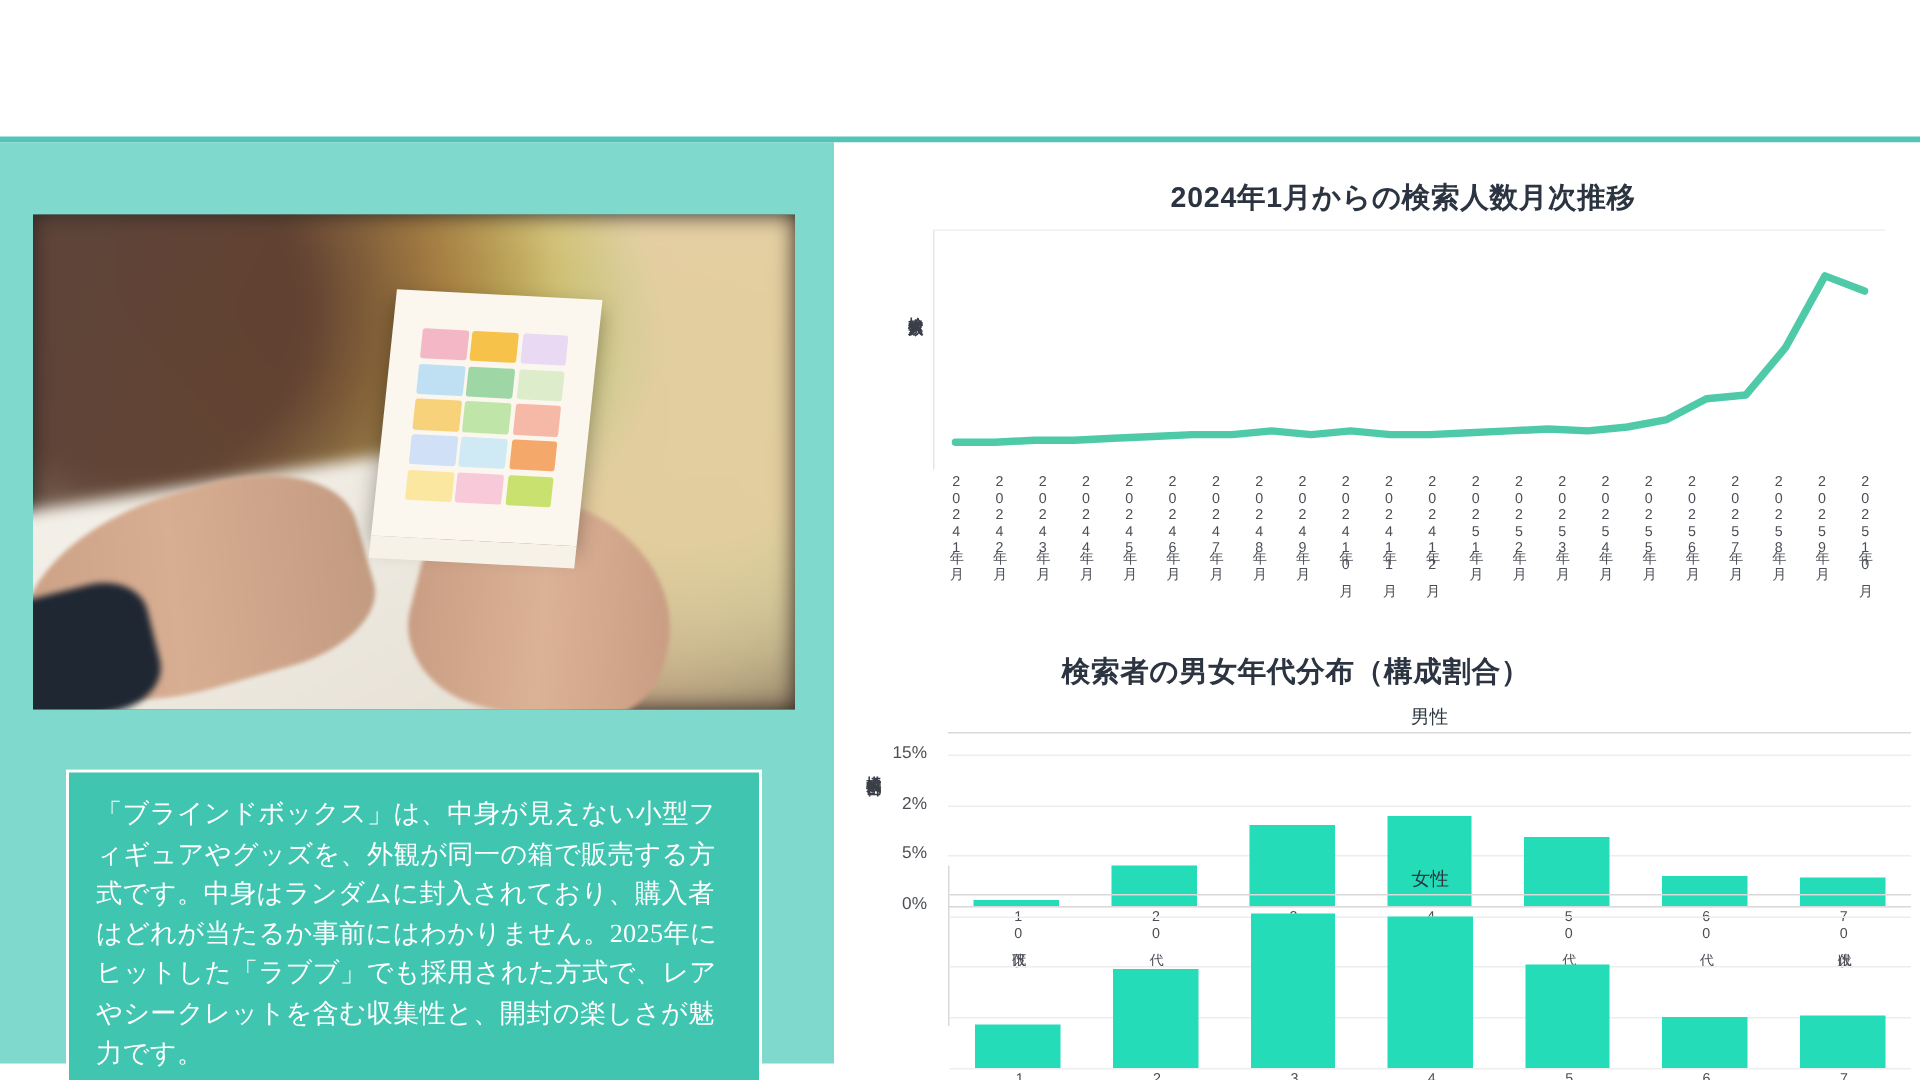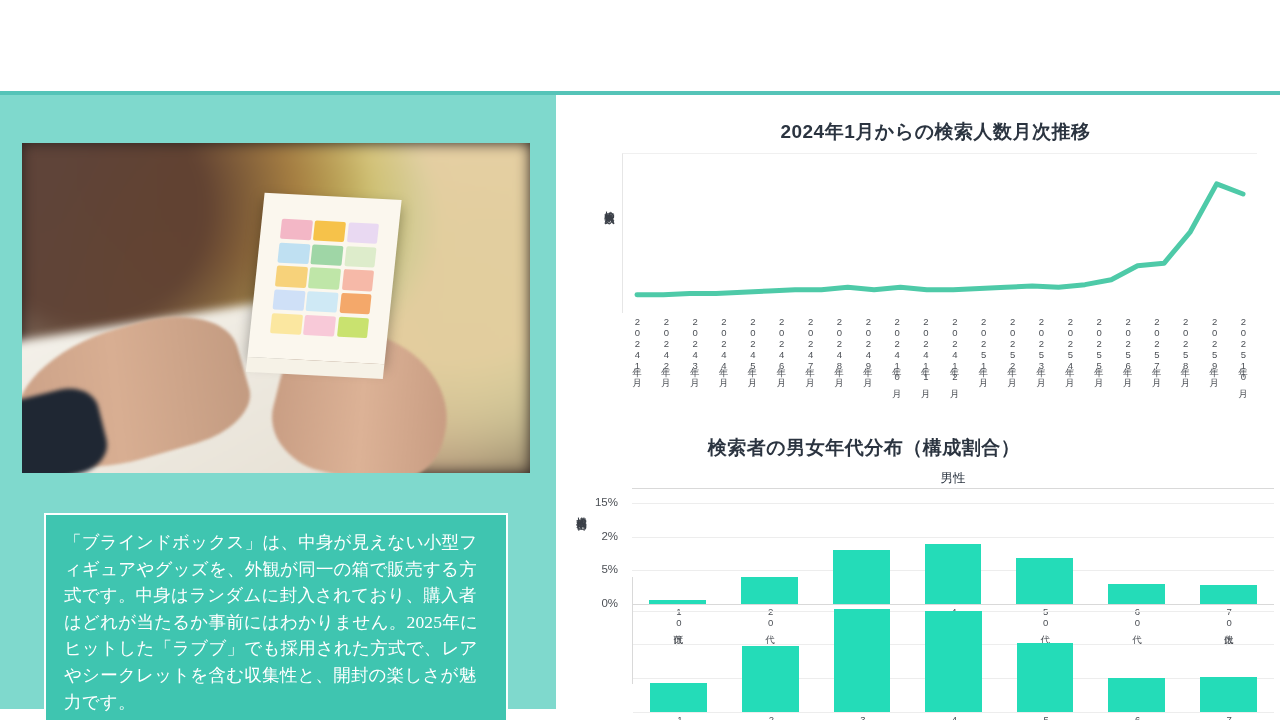--- a/index.html
+++ b/index.html
@@ -380,20 +380,21 @@
                 </div>
                 <div class="bx">
                   <span>60代</span>
                 </div>
                 <div class="bx">
                   <span>70代以上</span>
                 </div>
               </div>
             </div>
             <div class="panel">
+              <div class="panel-head">女性</div>
               <div class="panel-plot">
                 <div class="gridline" style="top: 114px;"></div>
                 <div class="gridline" style="top: 80.4706px;"></div>
                 <div class="gridline" style="top: 46.9412px;"></div>
                 <div class="gridline" style="top: 13.4118px;"></div>
                 <div class="bars">
                   <div class="bar-slot">
                     <div class="bar" style="height: 28.1647px; background: rgb(36, 220, 184);"></div>
                   </div>
                   <div class="bar-slot">

